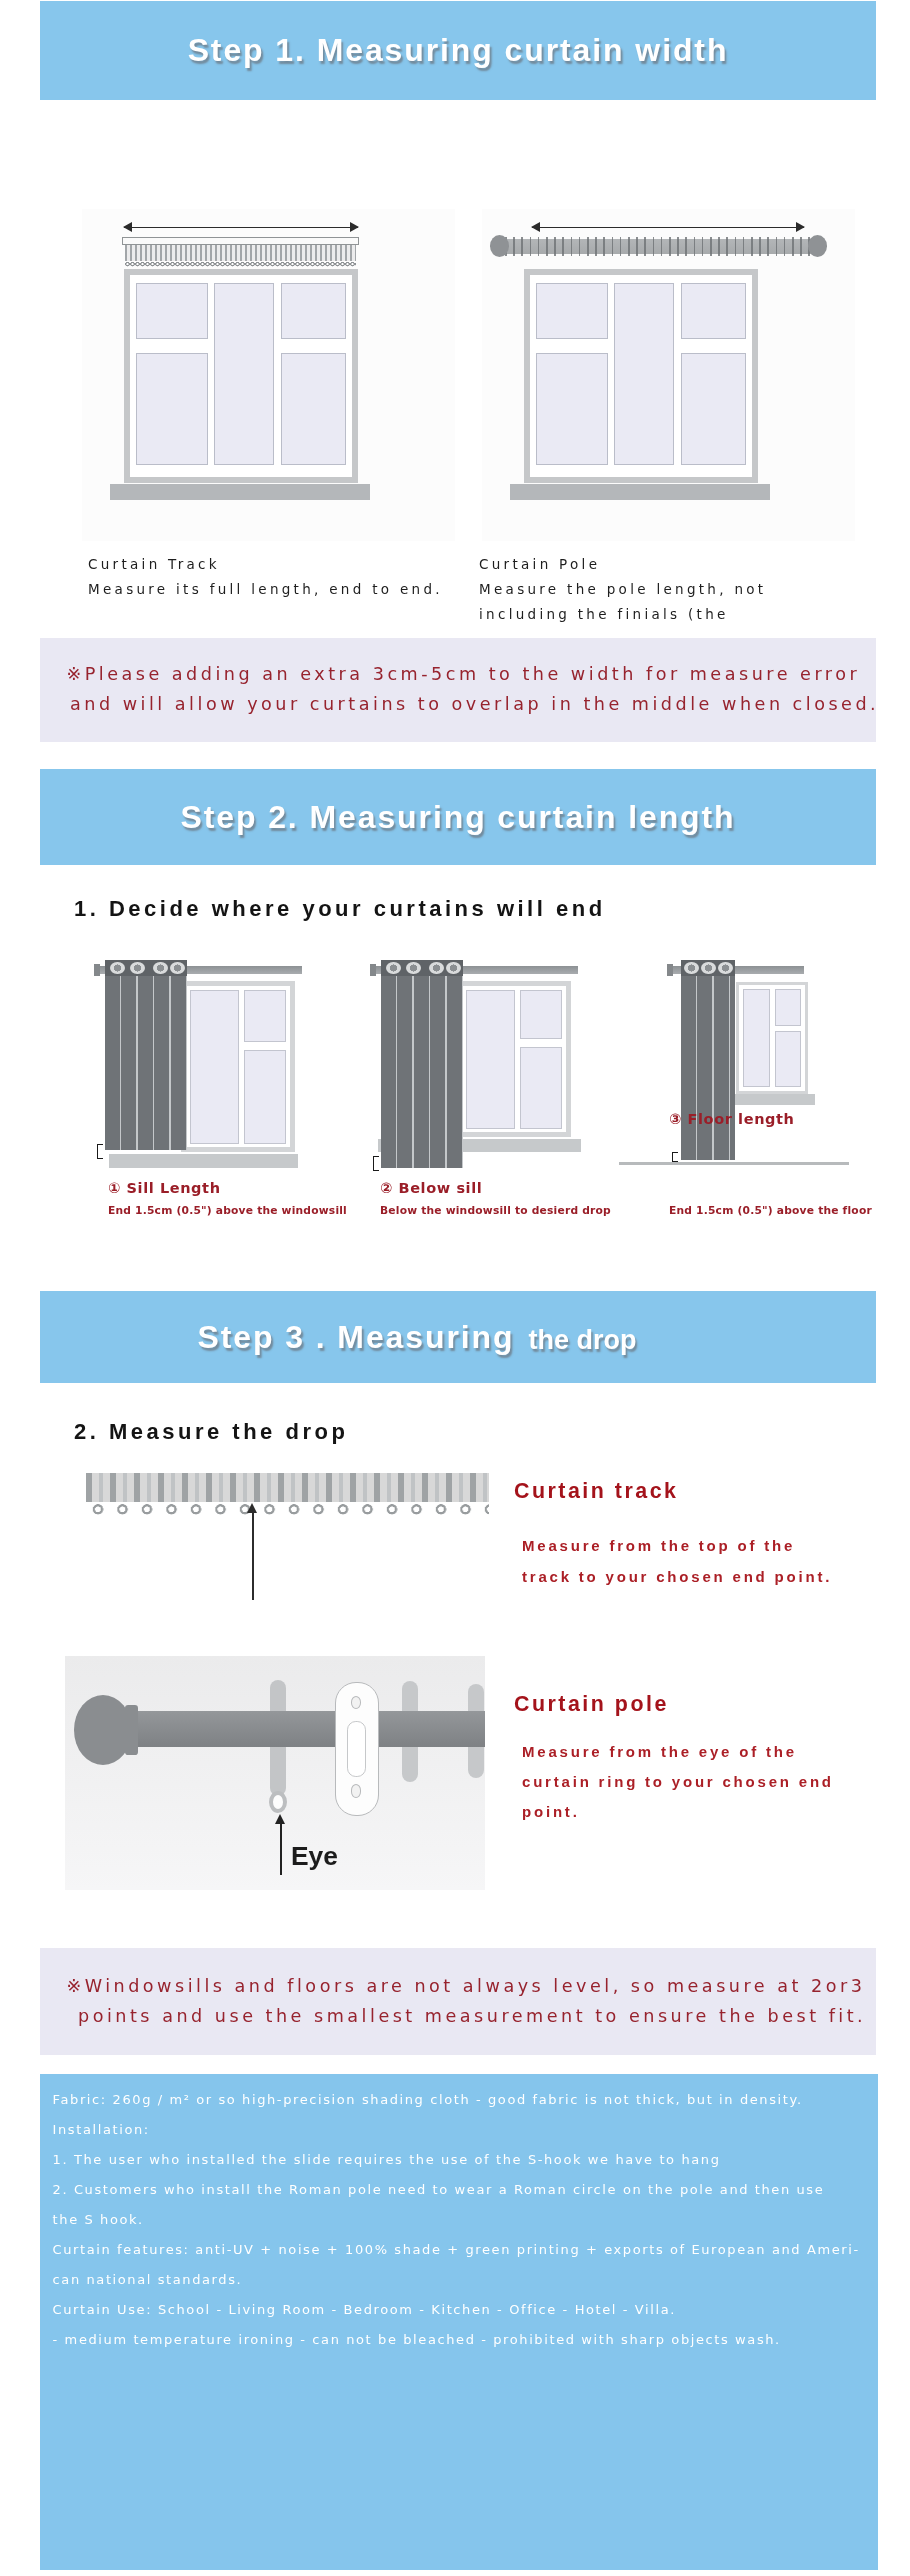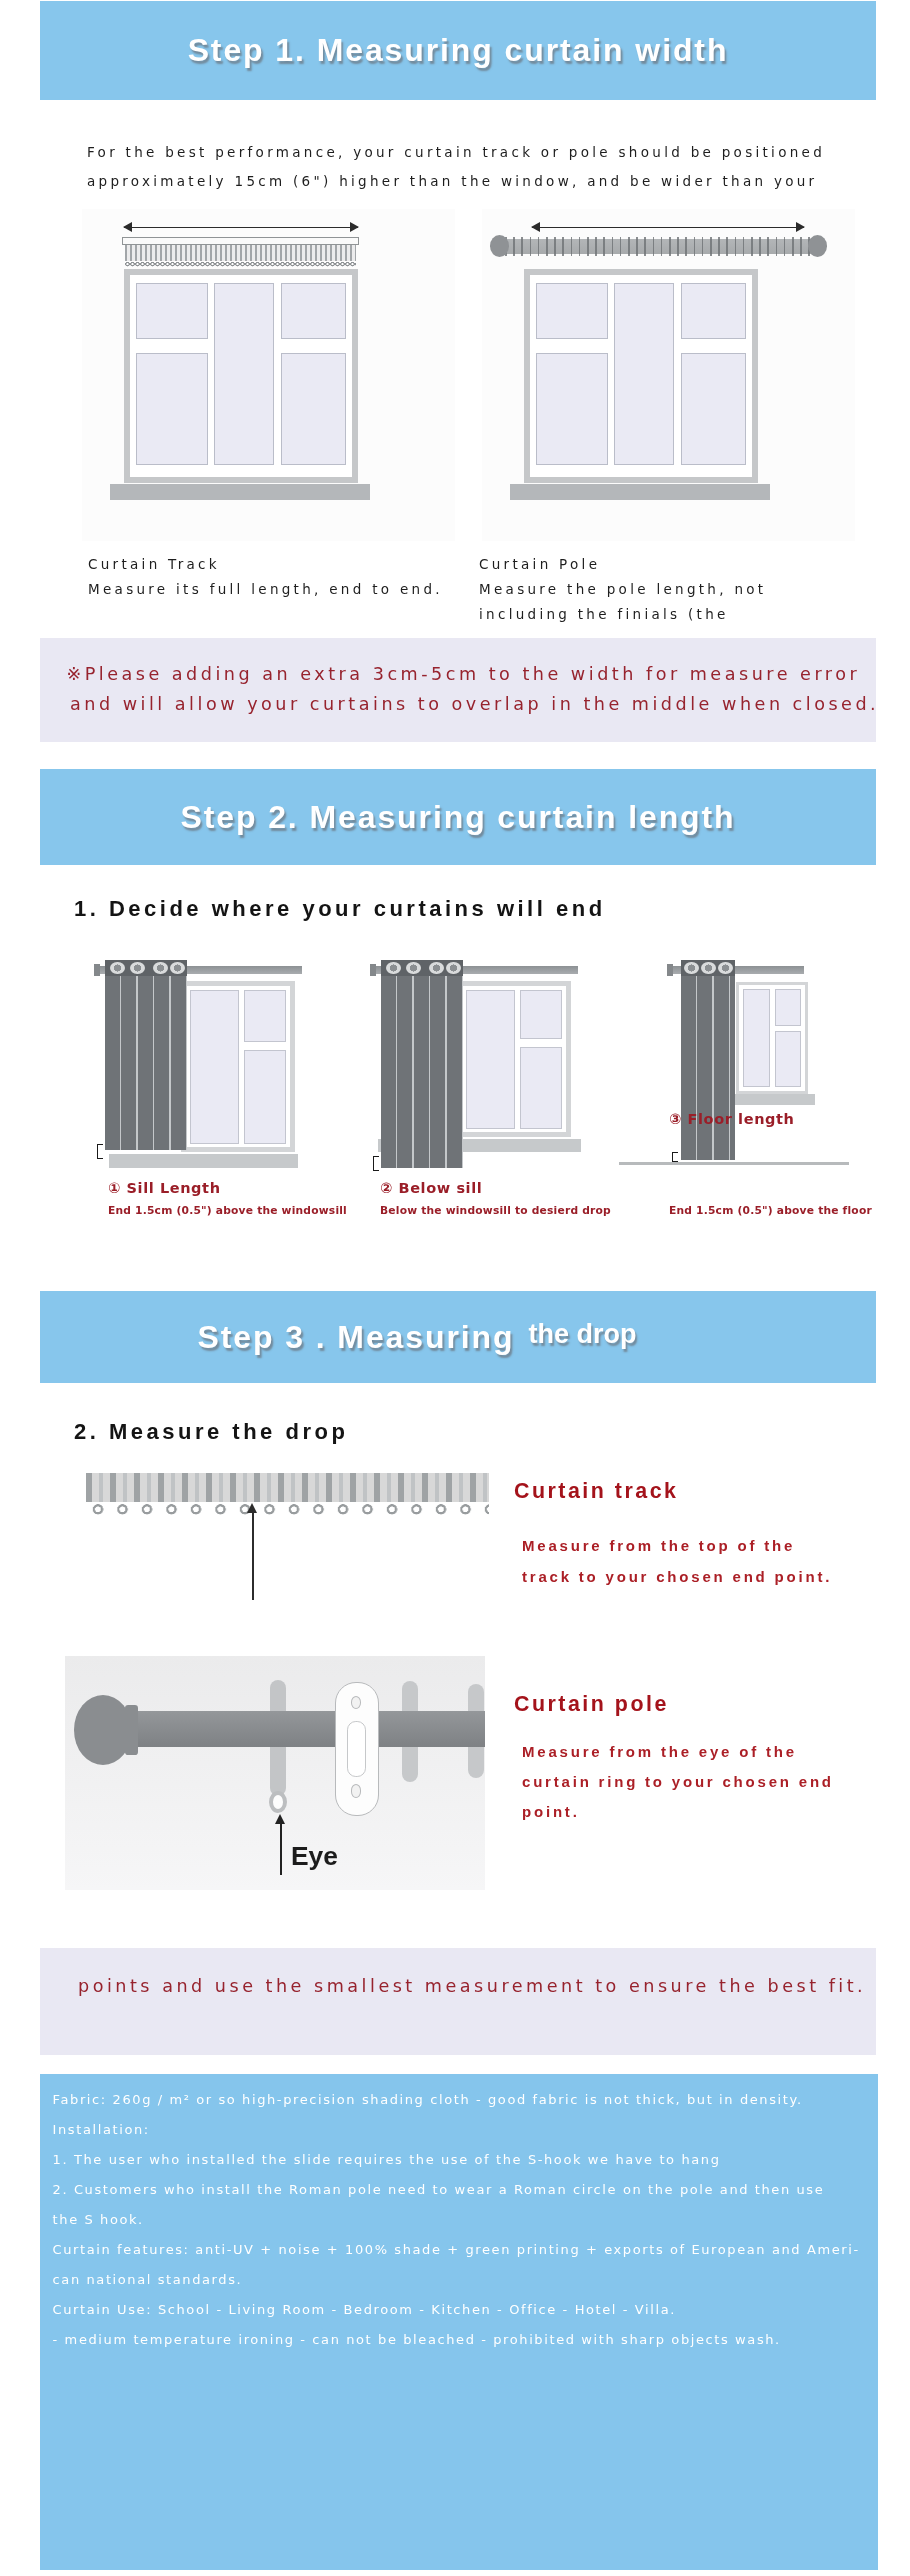--- a/index.html
+++ b/index.html
@@ -83,24 +83,20 @@
 </style>
 </head>
 <body>
 
 <div id="page">
 
   <div class="banner" style="top:1.3px;height:99px;">
     <span>Step 1. Measuring curtain width</span>
   </div>
 
-  <div class="body-txt intro" style="left:87px;top:138px;">
-    <div>For the best performance, your curtain track or pole should be positioned</div>
-    <div>approximately 15cm (6") higher than the window, and be wider than your</div>
-  </div>
 
   <div class="panel" style="left:82px;top:209px;width:373px;height:332px;">
     <div class="harrow" style="left:42px;top:17.6px;width:234px;"></div>
     <div class="track-bar" style="left:40px;top:28px;width:235px;"></div>
     <div class="gliders" style="left:43px;top:36px;width:231px;height:15.7px;"></div>
     <div class="glider-rings" style="left:43px;top:52px;width:231px;height:7px;"></div>
     <div class="win" style="left:42px;top:60px;width:234px;height:214px;">
       <div class="col" style="flex:1.12;padding:3.1px 0 5px;">
         <div class="pane" style="height:54px;"></div>
         <div style="height:14px;"></div>
@@ -235,21 +231,21 @@
   </div>
 
   <div class="cap-title" style="left:108px;top:1180px;">① Sill Length</div>
   <div class="cap-sub" style="left:108px;top:1204px;">End 1.5cm (0.5") above the windowsill</div>
   <div class="cap-title" style="left:380px;top:1180px;">② Below sill</div>
   <div class="cap-sub" style="left:380px;top:1204px;">Below the windowsill to desierd drop</div>
   <div class="cap-title" style="left:669px;top:1111px;">③ Floor length</div>
   <div class="cap-sub" style="left:669px;top:1204px;">End 1.5cm (0.5") above the floor</div>
 
   <div class="banner" style="top:1291px;height:92px;">
-    <span style="transform:translateX(-41px);display:inline-flex;align-items:flex-start;">
+    <span style="transform:translateX(-41px);display:inline-flex;align-items:flex-end;">
       <span>Step 3 . Measuring</span>
       <span class="sub">the drop</span>
     </span>
   </div>
 
   <div class="black-head" style="left:74px;top:1419px;">2. Measure the drop</div>
 
   <div class="track3" style="left:86px;top:1473px;width:403px;height:29px;"></div>
   <div class="track3-rings" style="left:86px;top:1502px;width:403px;height:16.4px;"></div>
   <div class="v-arrow-head" style="left:247px;top:1503px;"></div>
@@ -280,20 +276,21 @@
   </div>
 
   <div class="red-title" style="left:514px;top:1692px;">Curtain pole</div>
   <div class="red-body" style="left:514px;top:1737px;line-height:30px;">
     <div>Measure from the eye of the</div>
     <div>curtain ring to your chosen end</div>
     <div>point.</div>
   </div>
 
   <div class="note-box" style="top:1948px;height:107px;">
+    <div class="note-line" style="left:26.4px;top:22.6px;">※Windowsills and floors are not always level, so measure at 2or3</div>
     <div class="note-line" style="left:38px;top:22.6px;">points and use the smallest measurement to ensure the best fit.</div>
   </div>
 
   <div class="info-box">
     <div style="position:absolute;left:12.6px;top:11.3px;">
       <div class="info-line">Fabric: 260g / m² or so high-precision shading cloth - good fabric is not thick, but in density.</div>
       <div class="info-line">Installation:</div>
       <div class="info-line">1. The user who installed the slide requires the use of the S-hook we have to hang</div>
       <div class="info-line">2. Customers who install the Roman pole need to wear a Roman circle on the pole and then use</div>
       <div class="info-line">    the S hook.</div>

